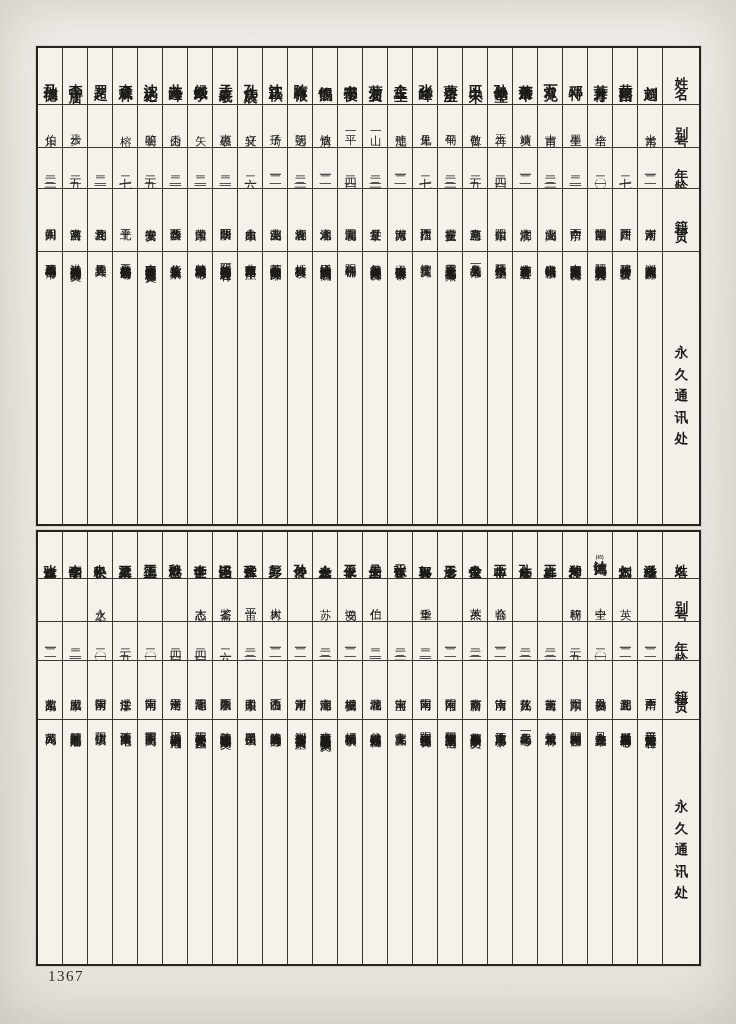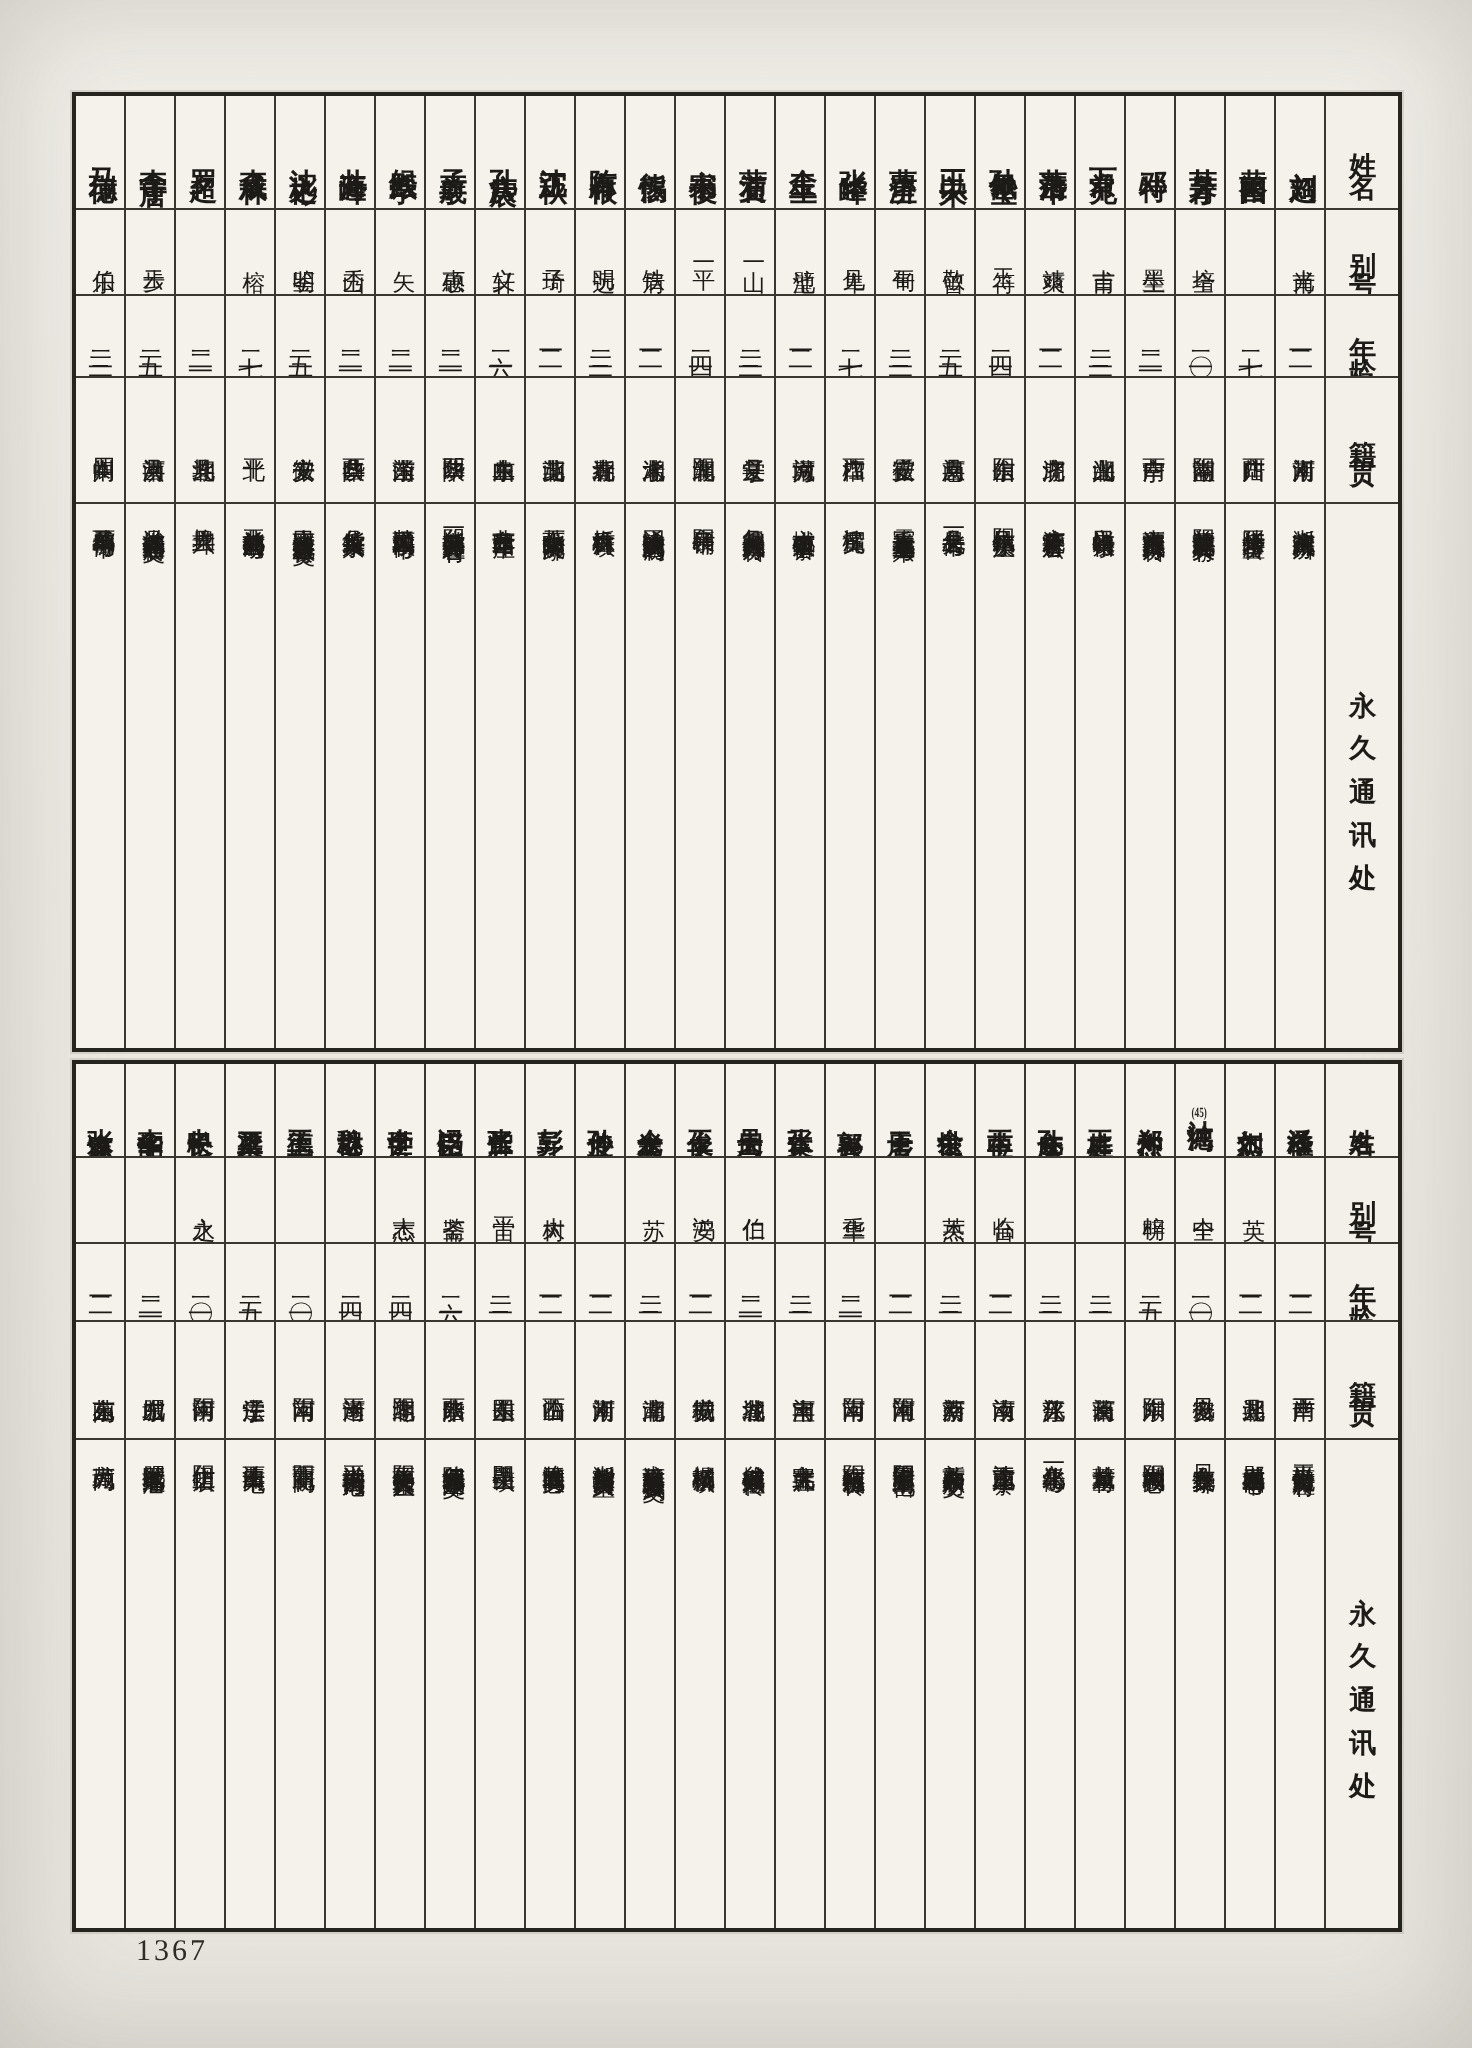--- a/index.html
+++ b/index.html
@@ -44,21 +44,20 @@
   .cell-alias .vtext{font-size:11.5px;letter-spacing:1px;}
   
   .head-col .vtext{font-weight:bold;font-size:13.5px;letter-spacing:.8em;}
   .head-col .cell-address{align-items:center;padding-top:0;}
   .head-col .cell-address .vtext{height:auto;letter-spacing:1.6em;font-size:13.5px;}
   .note{text-combine-upright:all;font-size:7px;letter-spacing:0;color:#2a2824;}
   .page-number{
     position:absolute;left:48px;top:968px;
     font-size:15px;letter-spacing:1.5px;color:#2e2c28;
     font-family:"Liberation Serif","DejaVu Serif",serif;
-    margin-left:20px;
   }
 </style>
 </head>
 <body>
 
 <div class="page">
   <div class="table-wrap t-top" id="table-0">
       <div class="col">
         <div class="cell cell-name">
           <span class="vtext">马瑞德</span>

